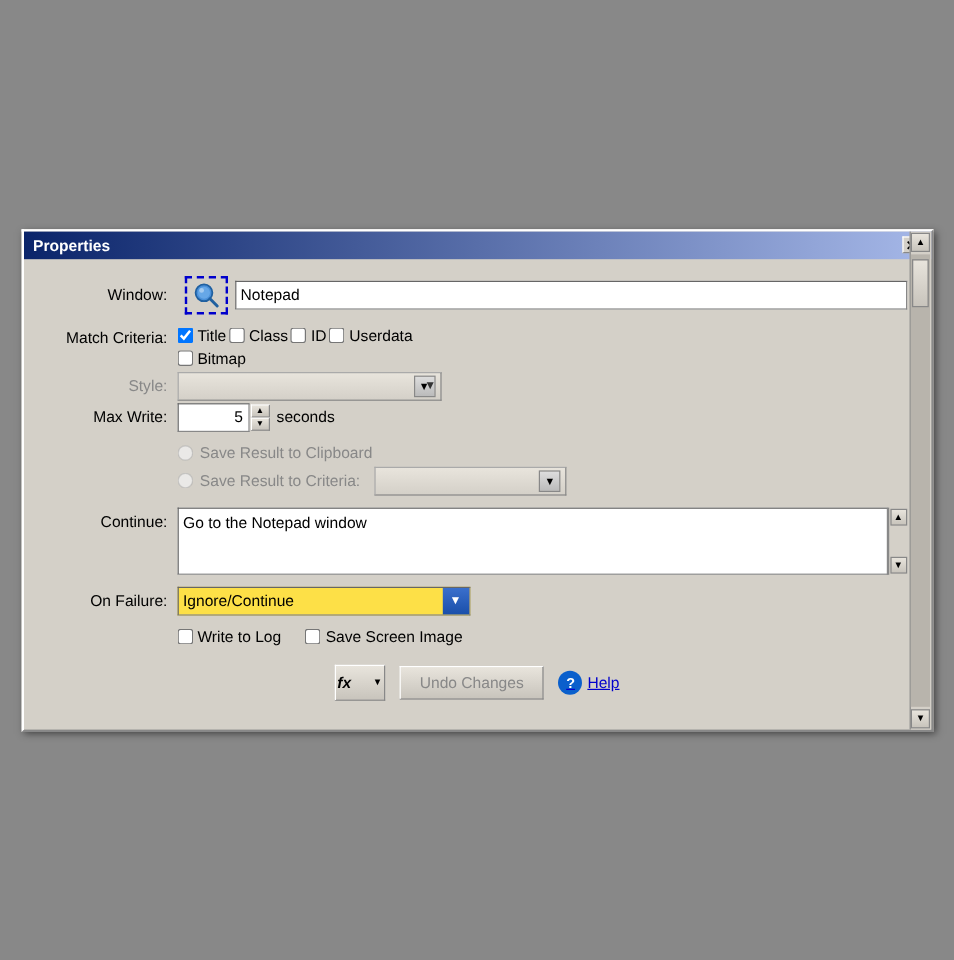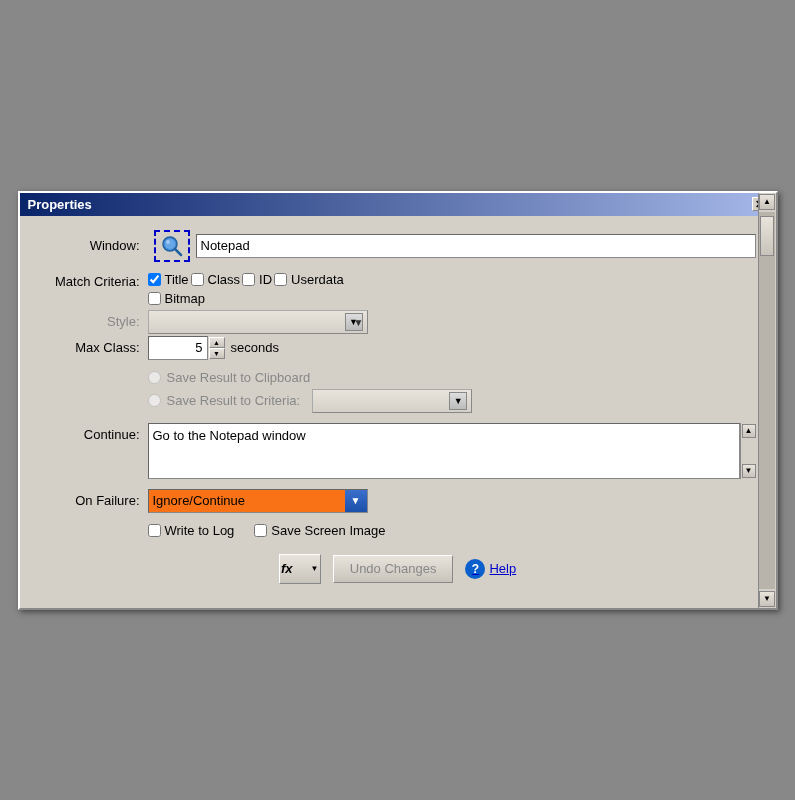--- a/index.html
+++ b/index.html
@@ -322,23 +322,23 @@
       align-items: center;
       margin-bottom: 10px;
     }
 
     .failure-dropdown {
       display: flex;
       align-items: center;
       border: 1px solid #888;
       border-top: 1px solid #666;
       border-left: 1px solid #666;
-      background: #f97316;
+      background: #fde047;
       height: 24px;
-      width: 220px;
+      width: 244px;
     }
 
     .failure-dropdown-text {
       flex: 1;
       padding: 2px 4px;
       font-size: 13px;
     }
 
     .failure-dropdown-arrow {
       width: 22px;
@@ -537,21 +537,21 @@
       <span class="style-label">Style:</span>
       <div class="select-wrapper">
         <div class="dropdown-btn">
           <span></span>
           <div class="dropdown-arrow">▼</div>
         </div>
       </div>
     </div>
 
     <div class="max-wait-row">
-      <span class="label label-right">Max Class:</span>
+      <span class="label label-right">Max Write:</span>
       <input class="number-input" type="text" value="5" style="">
       <div class="spinner">
         <div class="spin-btn">▲</div>
         <div class="spin-btn">▼</div>
       </div>
       <span class="label" style="margin-left:6px;">seconds</span>
     </div>
 
     <div class="save-result-section">
       <div class="radio-row">

